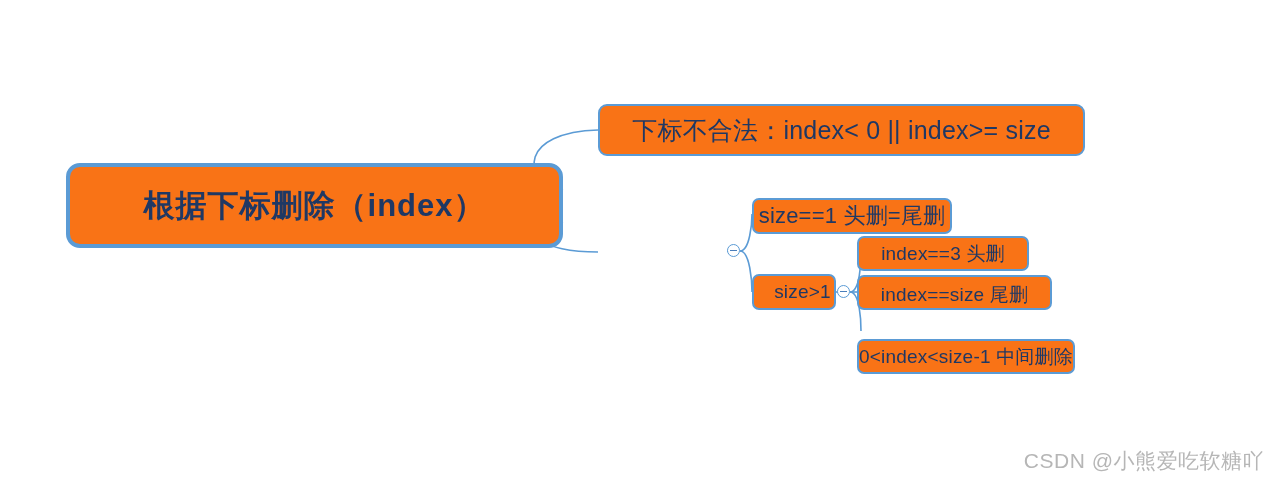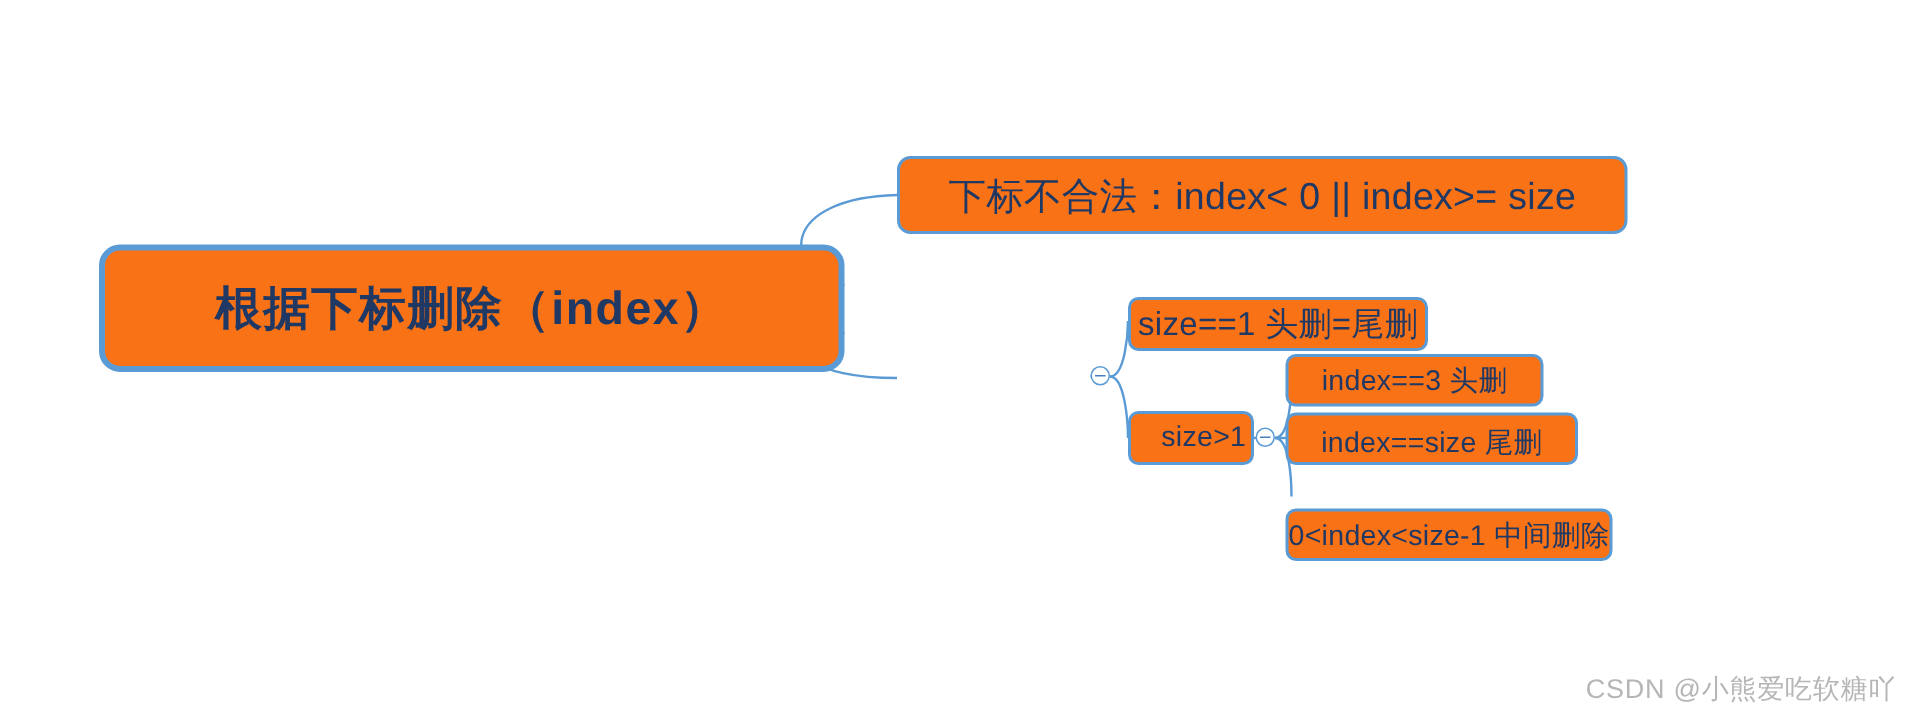--- a/index.html
+++ b/index.html
@@ -126,21 +126,21 @@
     width: 7px;
     height: 1px;
     background: #4a7ebb;
   }
   .toggle-a { left: 727px; top: 244px; }
   .toggle-b { left: 837px; top: 285px; }
   .watermark {
     position: absolute;
     right: 16px;
     top: 447px;
-    font-size: 18px;
+    font-size: 21px;
     color: #b6b6b6;
     white-space: nowrap;
     letter-spacing: 0.5px;
   }
 </style>
 </head>
 <body>
 
 <div id="canvas">
 

